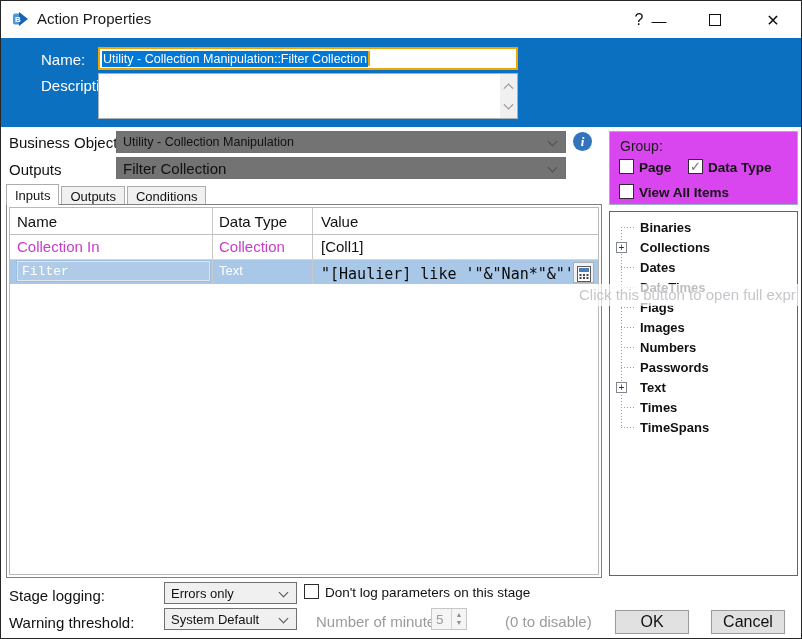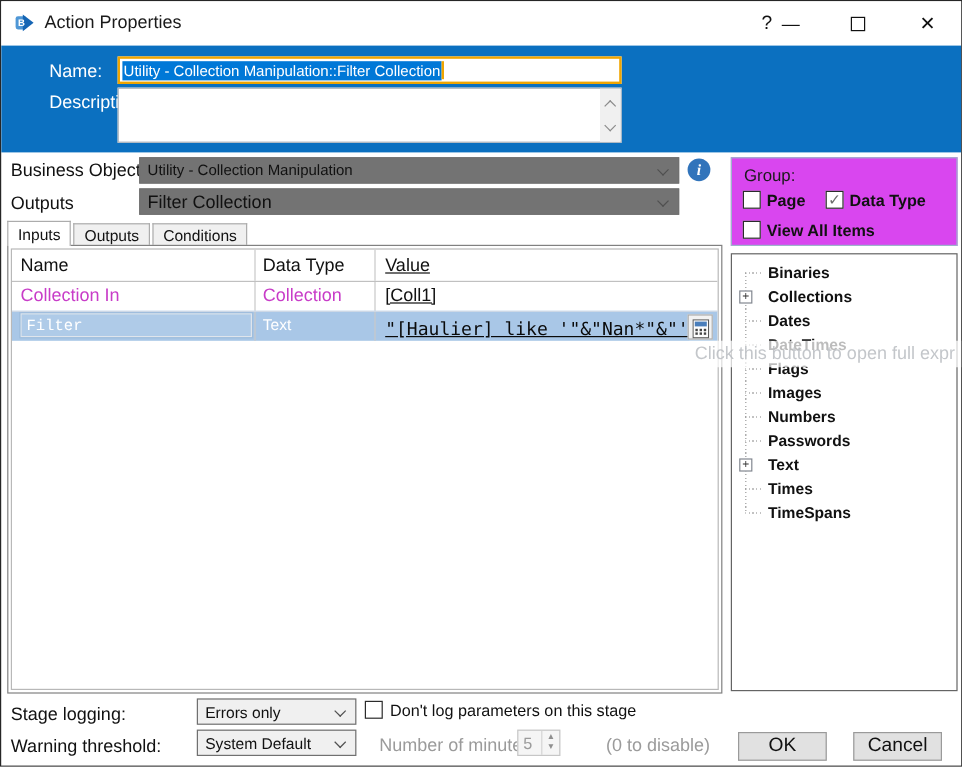--- a/index.html
+++ b/index.html
@@ -74,21 +74,21 @@
   
   .table-panel {
     position: absolute; left: 5px; top: 203px; width: 596px; height: 374px;
     background: #ffffff; border: 1px solid #808080;
   }
   .table-inner { position: absolute; left: 2px; top: 2px; right: 2px; bottom: 2px; border: 1px solid #b8b8b8; background: #ffffff; overflow: hidden; }
   .t-row { position: relative; width: 100%; display: flex; }
   .t-head { height: 27px; border-bottom: 1px solid #c0c0c0; }
   .t-col-name { width: 203px; padding: 5px 0 0 7px; border-right: 1px solid #c8c8c8; }
   .t-col-type { width: 100px; padding: 5px 0 0 6px; border-right: 1px solid #c8c8c8; }
-  .t-col-value { flex: 1; padding: 5px 0 0 8px; text-decoration: underline; }
+  .t-col-value { flex: 1; padding: 5px 0 0 8px; }
   .t-head > div { font-size: 15px; color: #111; }
   .t-data { height: 24px; }
   .t-data > div { font-size: 15px; padding-top: 3px; }
   .row-param .t-col-name, .row-param .t-col-type { color: #c83cc8; }
   .row-param .t-col-value { color: #111; }
   .row-selected { background: #a9c7e7; height: 25px; border-top: 1px solid #cdd8e6; }
   .row-selected .t-col-name, .row-selected .t-col-type { color: #ffffff; font-size: 13px; }
   .edit-cell {
     display: inline-block; width: 193px; height: 20px; margin-top: -1px;
     border: 1px solid #dfe5ec; outline: 1px solid #9fbddd; background: rgba(255,255,255,0.08);

